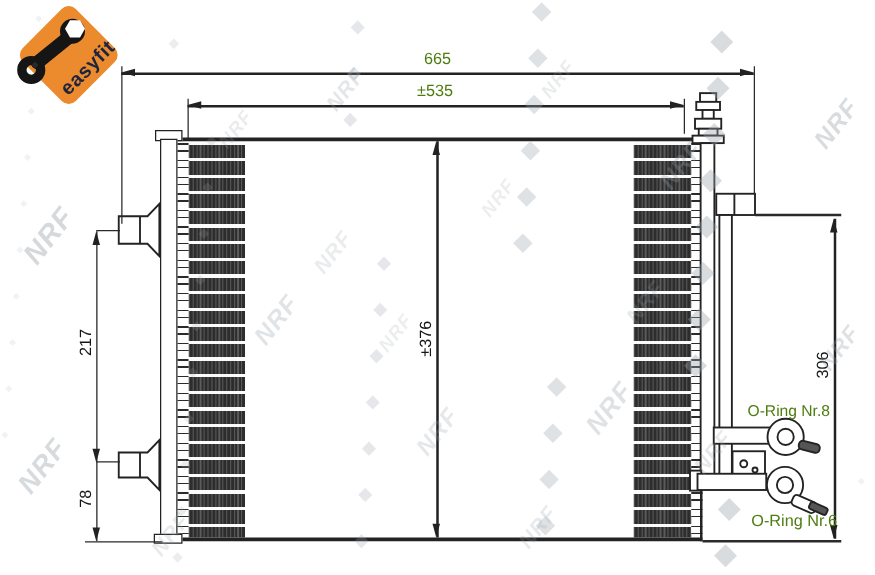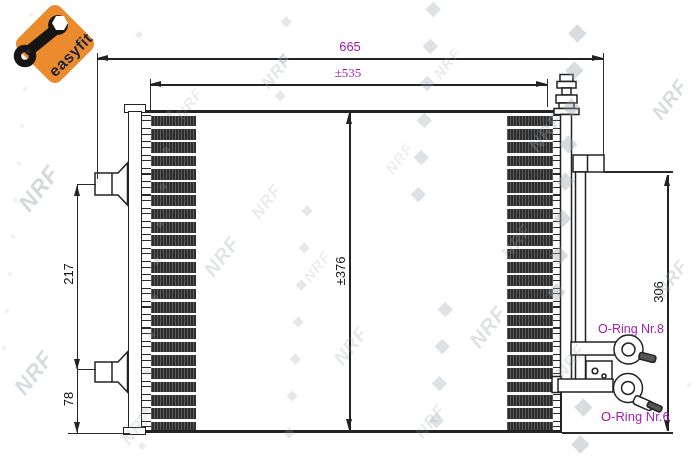--- a/index.html
+++ b/index.html
@@ -5,21 +5,21 @@
   html,body{margin:0;padding:0;background:#fff;}
   .stage{position:relative;width:700px;height:460px;background:#ffffff;overflow:hidden;
          font-family:"Liberation Sans",sans-serif;color:#1c1c1c;}
   .line{position:absolute;background:#222;z-index:10;}
   .ext{position:absolute;background:#2a2a2a;z-index:9;}
   .ar{position:absolute;width:0;height:0;border-style:solid;z-index:11;}
   .ar.l{border-width:3.5px 11px 3.5px 0;border-color:transparent #222 transparent transparent;}
   .ar.r{border-width:3.5px 0 3.5px 11px;border-color:transparent transparent transparent #222;}
   .ar.u{border-width:0 3.5px 11px 3.5px;border-color:transparent transparent #222 transparent;}
   .ar.d{border-width:11px 3.5px 0 3.5px;border-color:#222 transparent transparent transparent;}
-  .dimtext{position:absolute;font-size:13px;color:#a21caf;z-index:12;white-space:nowrap;}
+  .dimtext{position:absolute;font-size:13px;color:#4d7c0f;z-index:12;white-space:nowrap;}
   .vtext{position:absolute;font-size:13px;color:#161616;z-index:12;white-space:nowrap;
          transform:translate(-50%,-50%) rotate(-90deg);}
   .ctext{transform:translate(-50%,0);}
   .monotext{position:absolute;font-family:"DejaVu Sans Mono",monospace;font-weight:bold;
             font-size:9px;letter-spacing:.4px;color:#111;z-index:12;white-space:nowrap;}
   
   .coreline{position:absolute;background:#232323;z-index:6;}
   .tank{position:absolute;background:#fff;border:1.4px solid #232323;box-sizing:border-box;z-index:6;}
   .stubs{position:absolute;z-index:5;
      background:repeating-linear-gradient(to bottom,
@@ -63,21 +63,21 @@
   <div class="line" style="left:97px;top:58.4px;width:506px;height:1.2px;"></div>
   <div class="ar l" style="left:97px;top:55px;"></div>
   <div class="ar r" style="left:592px;top:55px;"></div>
   <div class="dimtext ctext" style="left:350px;top:39px;">665</div>
   <div class="ext" style="left:96.5px;top:53px;width:1.2px;height:126px;"></div>
   <div class="ext" style="left:602.6px;top:53px;width:1.2px;height:103px;"></div>
 
   <div class="line" style="left:150px;top:84.4px;width:397px;height:1.2px;"></div>
   <div class="ar l" style="left:150px;top:81px;"></div>
   <div class="ar r" style="left:536px;top:81px;"></div>
-  <div class="dimtext ctext" style="left:348px;top:65px;font-family:Liberation Serif, serif;">±535</div>
+  <div class="dimtext ctext" style="left:348px;top:65px;">±535</div>
   <div class="ext" style="left:149.5px;top:79px;width:1.2px;height:32px;"></div>
   <div class="ext" style="left:546.6px;top:79px;width:1.2px;height:28px;"></div>
 
 
   <div class="coreline" style="left:141px;top:110px;width:421px;height:2.8px;"></div>
   <div class="coreline" style="left:141px;top:430.2px;width:421px;height:2.8px;"></div>
   <div class="coreline" style="left:560.4px;top:110px;width:1.6px;height:323px;"></div>
 
   <div class="tank" style="left:124px;top:103.5px;width:22px;height:9px;"></div>
   <div class="tank" style="left:127.5px;top:111px;width:14px;height:320px;"></div>

